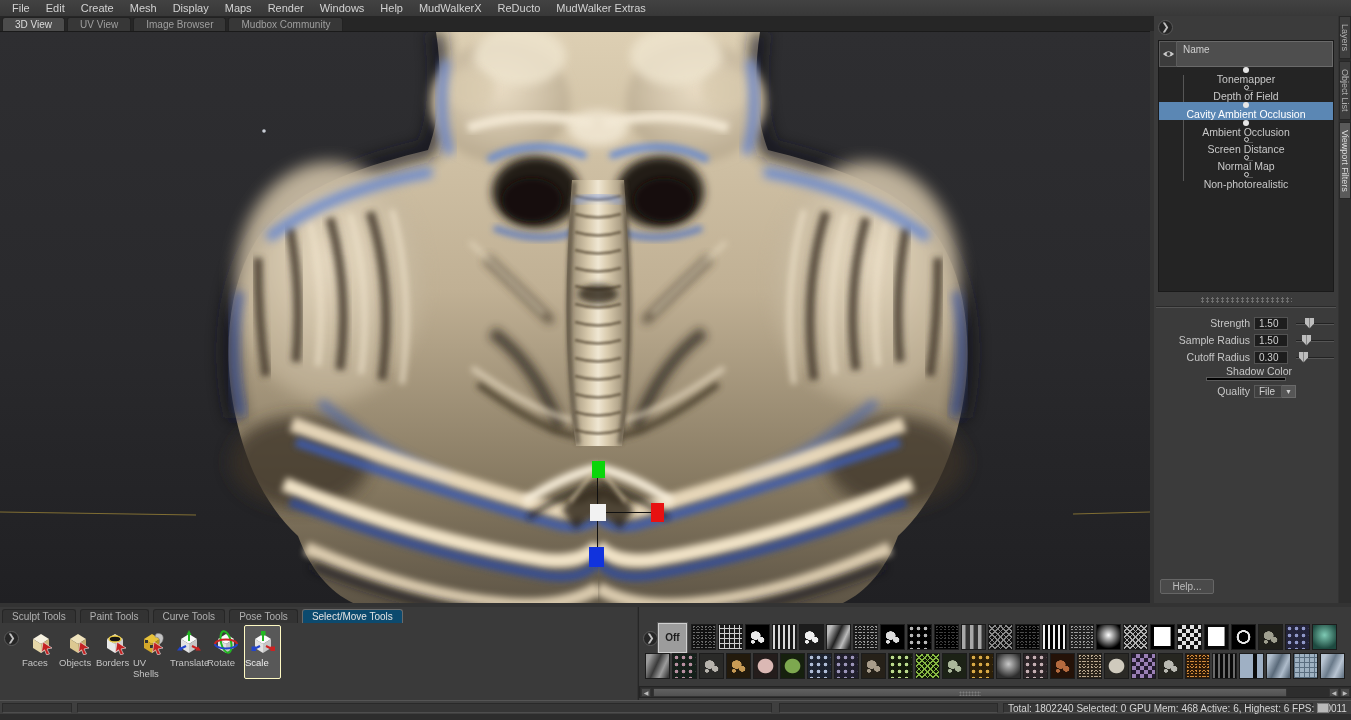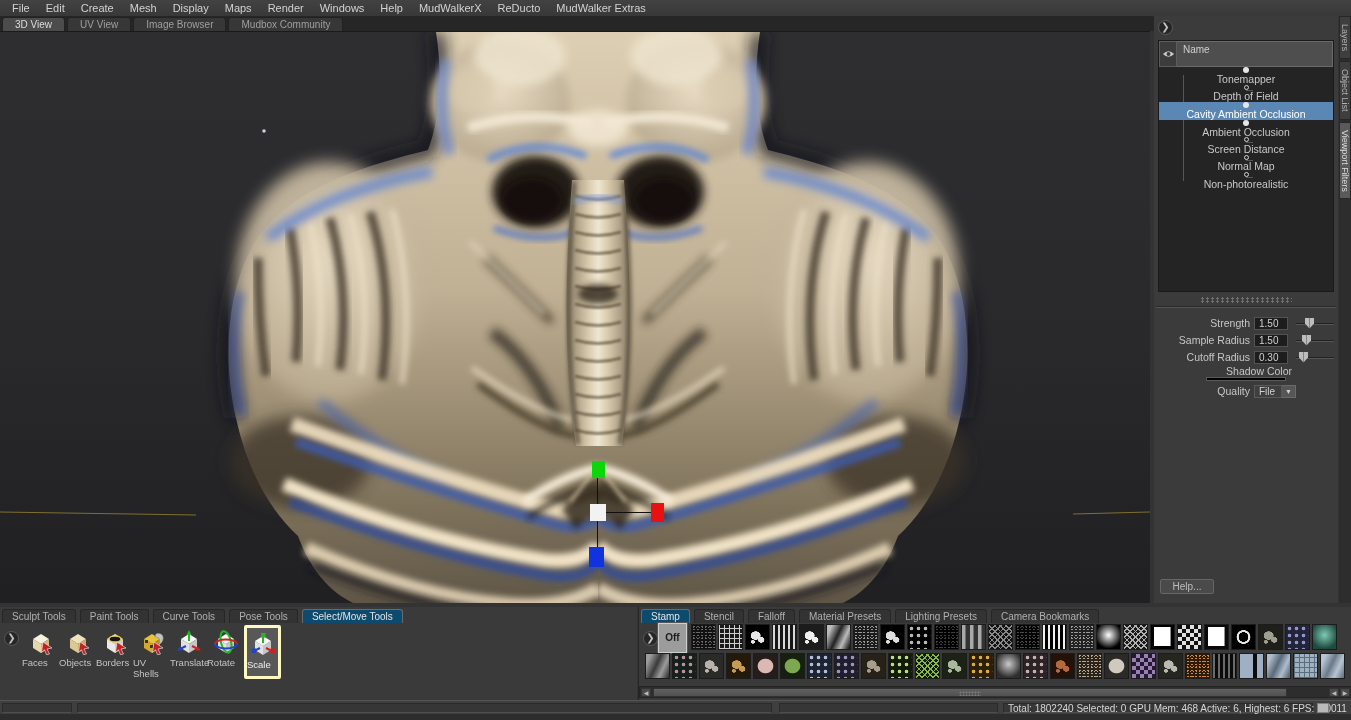--- a/index.html
+++ b/index.html
@@ -81,21 +81,21 @@
   #rtray { left:638px; width:713px; border-left:1px solid #262626; }
   .tray-tabs { display:flex; padding:0 0 0 2px; height:16px; align-items:flex-end; }
   .tray-tab { font-size:10px; color:#b0b0b0; background:#333; border:1px solid #262626; border-bottom:none;
     border-radius:3px 3px 0 0; padding:1px 9px; margin-right:4px; white-space:nowrap; }
   .tray-tab.active { background:#0c4a6e; color:#e3e3e3; border-color:#6a6a6a; }
   .tray-expand { position:absolute; left:4px; top:24px; }
 
   
   #tools { position:absolute; left:22px; top:18px; display:flex; }
   .tool { width:37px; padding-top:4px; }
-  .tool.selected { background:#585858; border:3px solid #fef9c3; border-radius:2px; padding-top:3px; }
+  .tool.selected { background:#585858; border:1px solid #fef9c3; border-radius:2px; padding-top:3px; }
   .tool svg { display:block; margin:0 auto; }
   .tool-label { font-size:9.5px; color:#c4c4c4; margin-top:2px; }
   .tool.selected .tool-label { color:#eee; }
 
   
   #off-cell { position:absolute; left:19px; top:16px; width:29px; height:30px;
     background:#9c9c9c; border:1px solid #cfcfcf; outline:1px solid #555;
     color:#1c1c1c; font-size:10px; font-weight:bold; text-align:center; line-height:28px; }
   .stamp-row { position:absolute; display:flex; }
   #stamps1 { left:52px; top:17px; }
@@ -501,28 +501,20 @@
             <rect x="20.5" y="17.5" width="4.5" height="4.5" fill="#cc2222"></rect>
             <line x1="10" y1="17" x2="5" y2="19.5" stroke="#2244cc" stroke-width="2"></line>
             <rect x="1.5" y="17.5" width="4.5" height="4.5" fill="#2244cc"></rect>
           </svg></span>
     <div class="tool-label">Scale</div>
   </div>
     </div>
 </div>
 
 <div class="tray" id="rtray">
-  <div class="tray-tabs" id="rtray-tabs">
-      <div class="tray-tab active">Stamp</div>
-      <div class="tray-tab">Stencil</div>
-      <div class="tray-tab">Falloff</div>
-      <div class="tray-tab">Material Presets</div>
-      <div class="tray-tab">Lighting Presets</div>
-      <div class="tray-tab">Camera Bookmarks</div>
-    </div>
   <div class="roundbtn tray-expand">❯</div>
   <div id="off-cell">Off</div>
   <div class="stamp-row" id="stamps1">
       <div class="stamp p-noise" style="--c1: #6a6a6a; --c2: #111111;"></div>
       <div class="stamp p-grid" style="--c1: #cfcfcf; --c2: #1a1a1a;"></div>
       <div class="stamp p-splat" style="--c1: #e8e8e8; --c2: #000000;"></div>
       <div class="stamp p-vlines" style="--c1: #d8d8d8; --c2: #161616;"></div>
       <div class="stamp p-splat" style="--c1: #f0f0f0; --c2: #1c1c1c;"></div>
       <div class="stamp p-marble" style="--c1: #bbbbbb; --c2: #222222;"></div>
       <div class="stamp p-noise" style="--c1: #999999; --c2: #1a1a1a;"></div>

